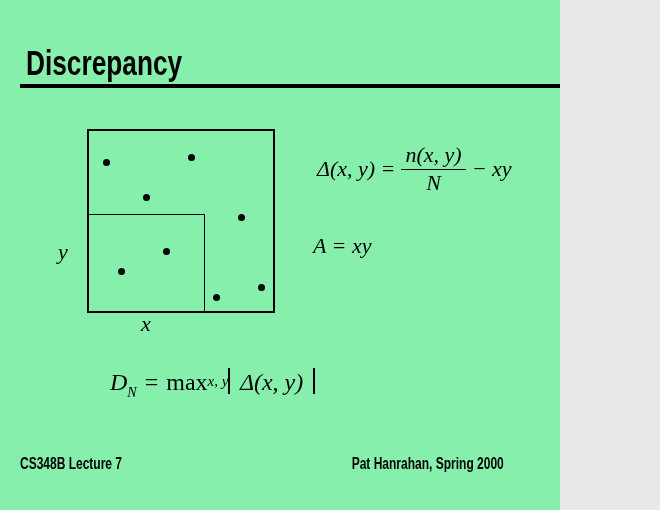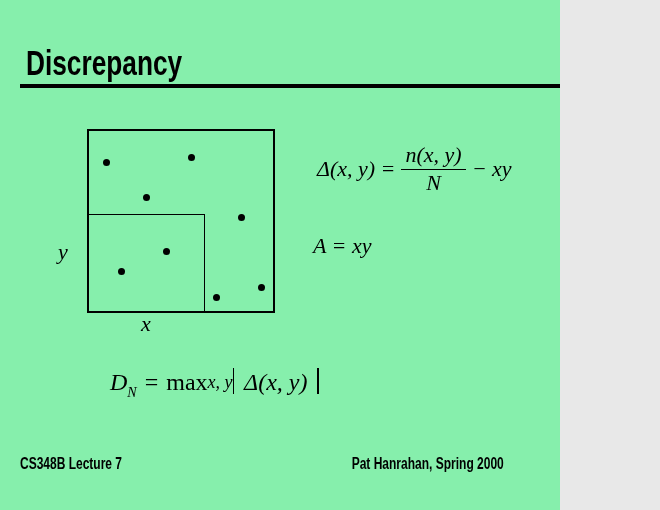--- a/index.html
+++ b/index.html
@@ -50,21 +50,21 @@
   .f-area{left:313px;top:234px;}
   .f-ndef{left:313px;top:270px;}
   .f-ndef .desc{margin-left:22px;font-style:normal;}
   .f-ndef .set{margin-left:7px;}
 
   .f-dn{left:110px;top:368px;font-size:24px;display:flex;align-items:flex-end;line-height:1;}
   .f-dn .subn{font-size:14px;position:relative;top:7px;font-style:italic;}
   .f-dn .eq{margin:0 8px;}
   .maxstack{display:inline-flex;flex-direction:row;align-items:center;}
   .maxstack .op{font-style:normal;}
-  .maxstack .opsub{font-size:18px;font-style:italic;margin-top:-1px;}
+  .maxstack .opsub{font-size:15px;font-style:italic;margin-top:-1px;}
   .vbar{width:1.5px;height:26px;background:#000;}
   .f-dn .arg{margin:0 10px;}
 
   
   .footer{
     position:absolute;top:455px;font-size:16px;font-weight:bold;line-height:1.1;
     white-space:nowrap;
   }
   .footer-left{left:20px;transform:scaleX(0.75);transform-origin:left top;}
   .footer-right{right:56px;transform:scaleX(0.75);transform-origin:right top;}

